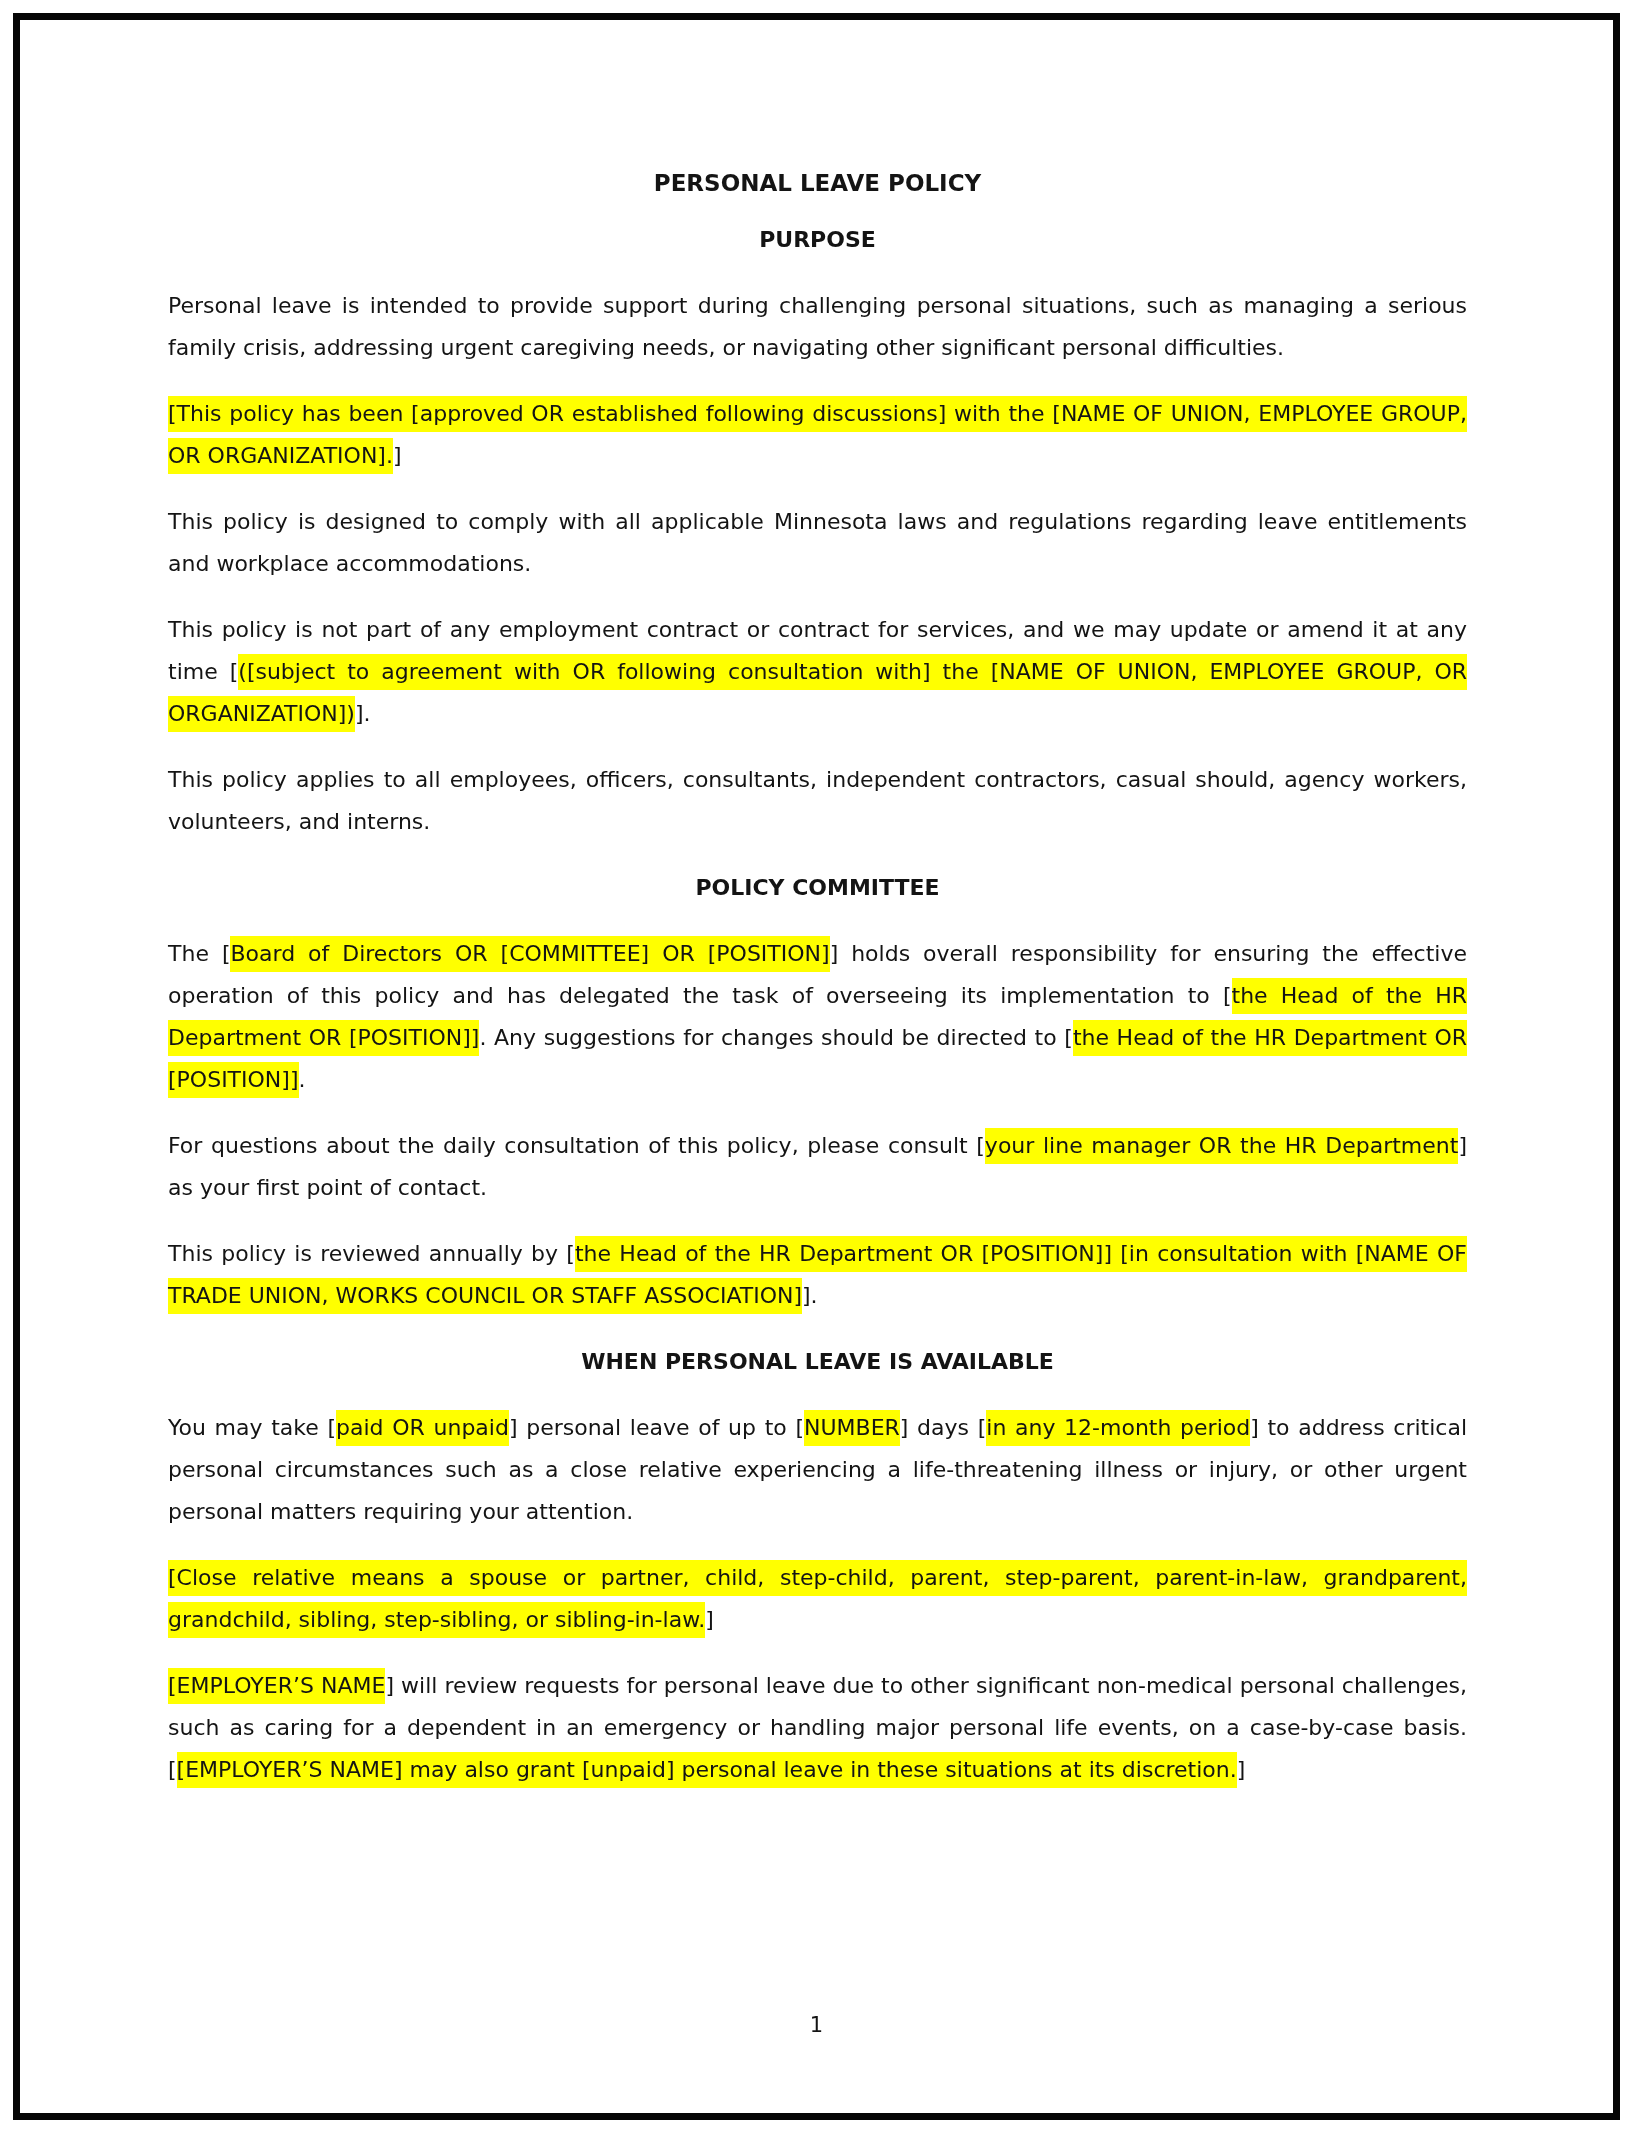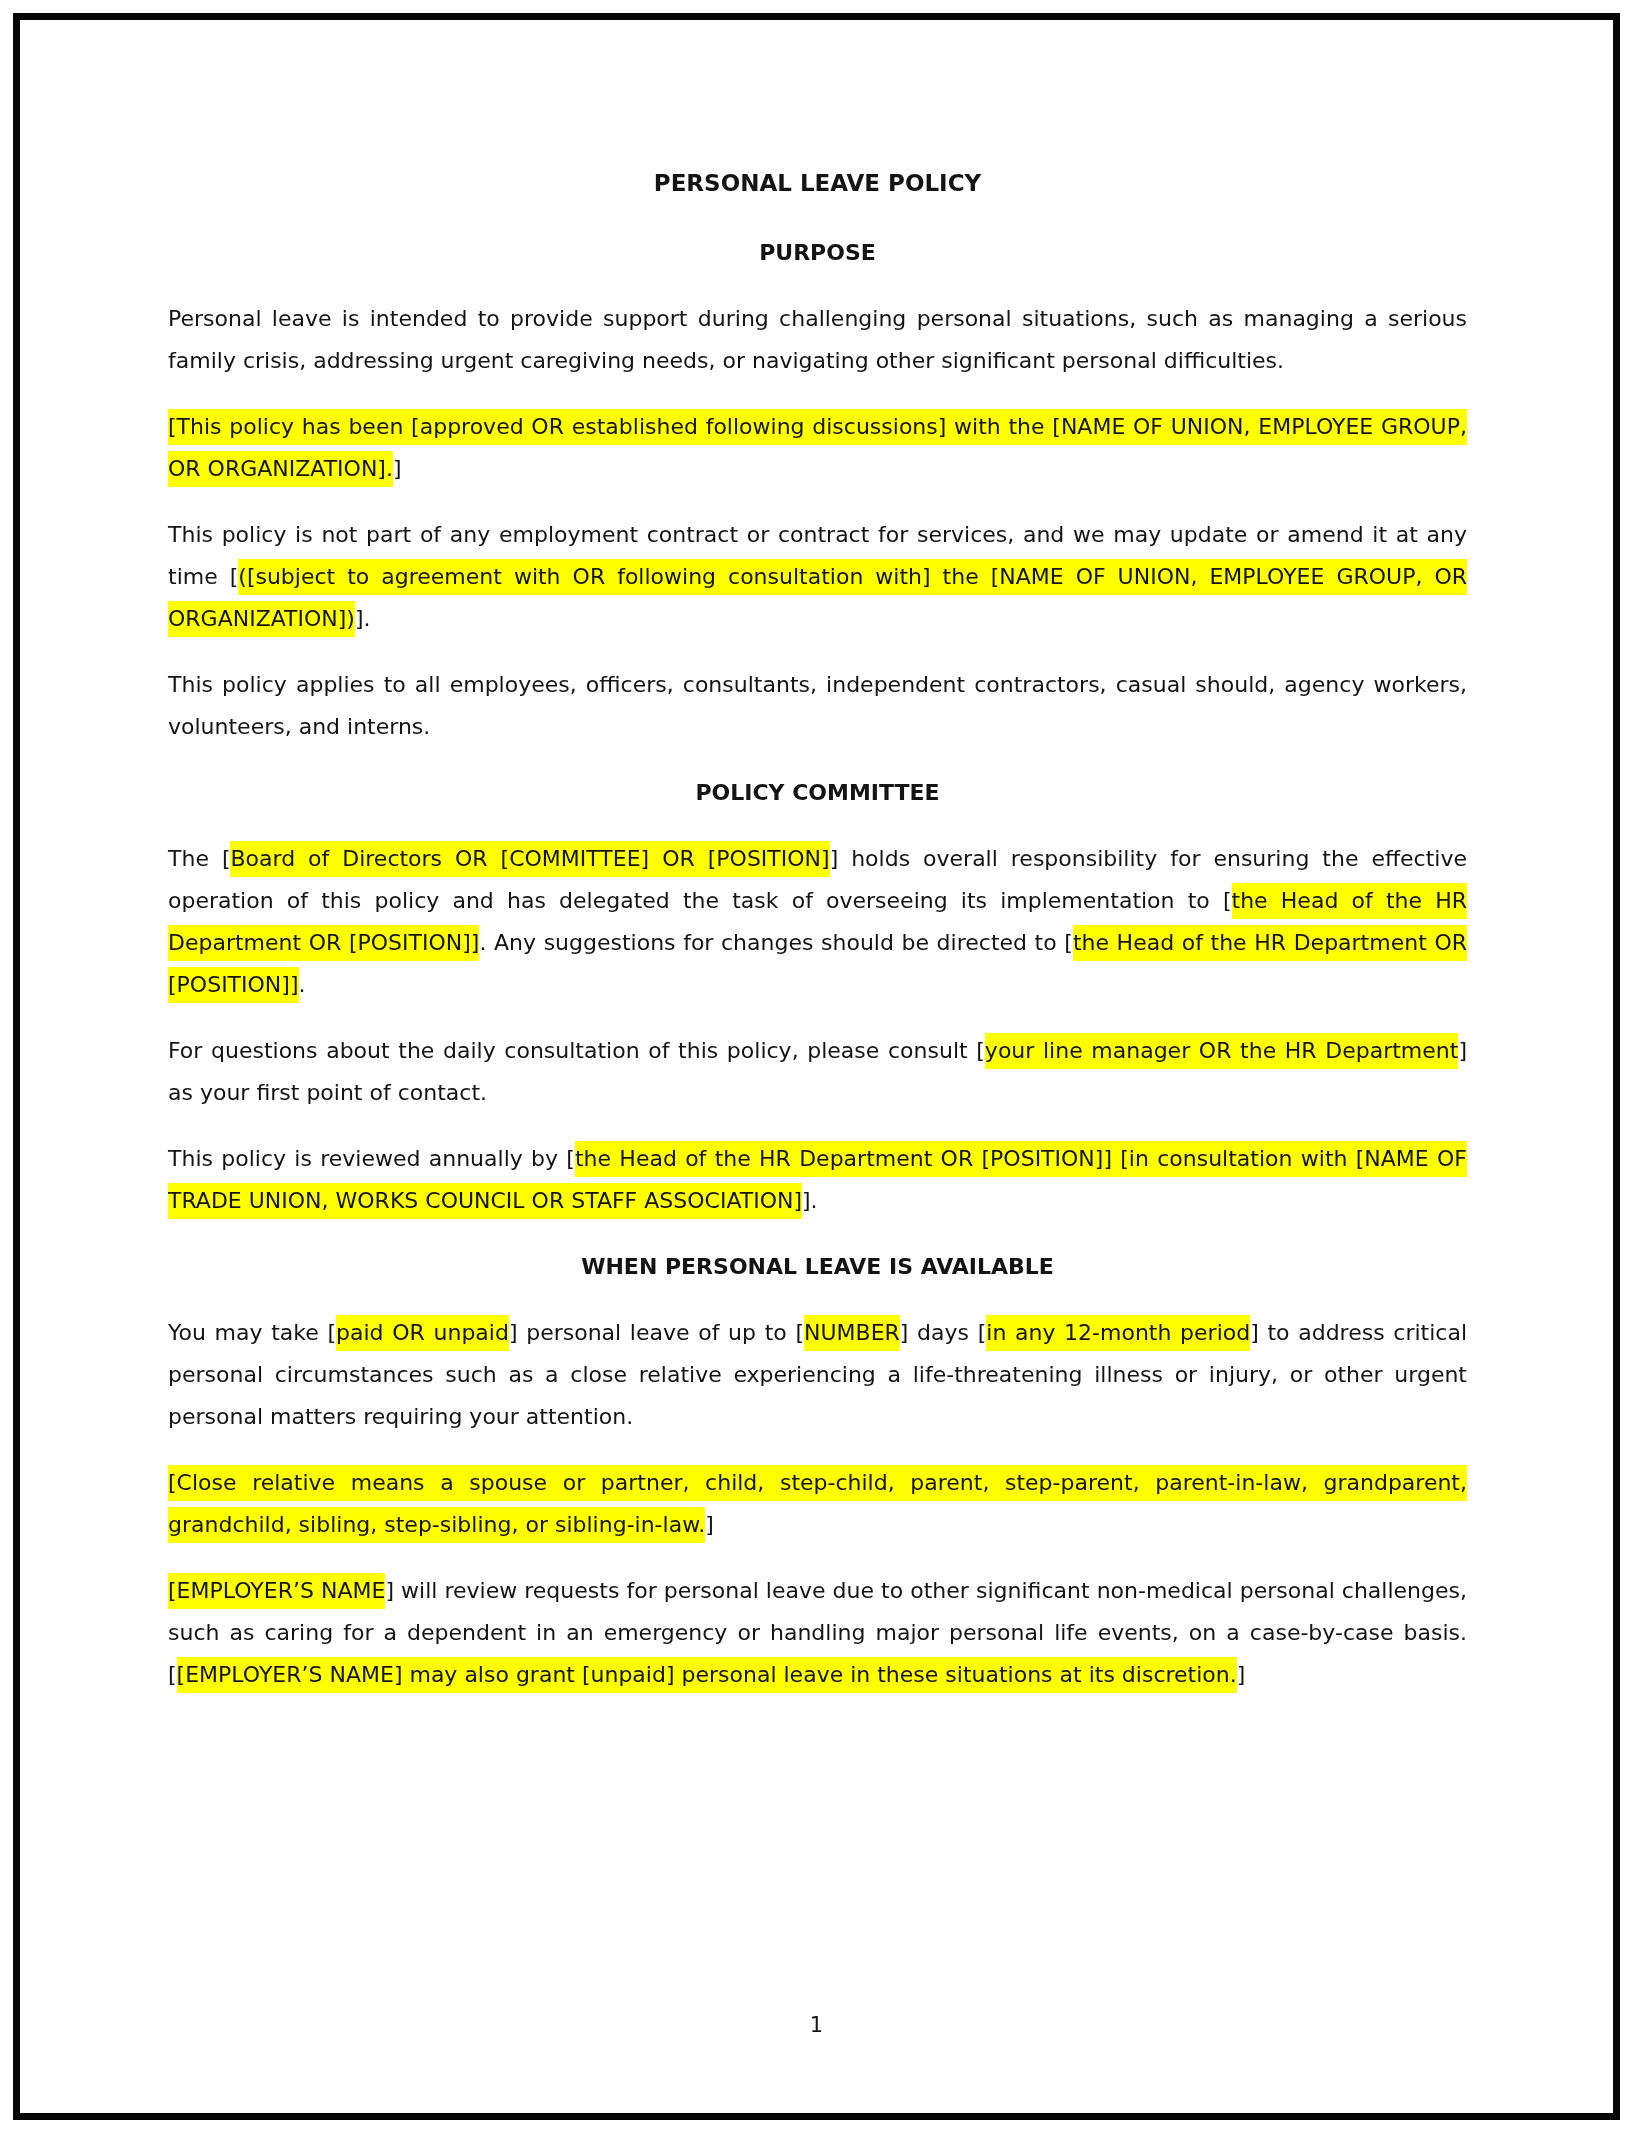--- a/index.html
+++ b/index.html
@@ -29,21 +29,21 @@
     position: absolute;
     left: 168px;
     top: 162px;
     width: 1299px;
   }
   .doc-title {
     font-size: 23px;
     font-weight: bold;
     text-align: center;
     line-height: 42px;
-    margin: 0 0 28px 0;
+    margin: 0 0 15px 0;
   }
   .heading {
     font-size: 22px;
     font-weight: bold;
     line-height: 42px;
     margin: 0 0 24px 0;
     text-align: center;
   }
   .para {
     font-size: 22px;
@@ -74,20 +74,21 @@
 <body>
 
 <div class="page">
   <div class="page-border"></div>
   <div class="content">
     <div class="doc-title">PERSONAL LEAVE POLICY</div>
     <div>
         <h2 class="heading"><span class="">PURPOSE</span></h2>
         <p class="para"><span class="">Personal leave is intended to provide support during challenging personal situations, such as managing a serious family crisis, addressing urgent caregiving needs, or navigating other significant personal difficulties.</span></p>
         <p class="para"><span class="hl">[This policy has been [approved OR established following discussions] with the [NAME OF UNION, EMPLOYEE GROUP, OR ORGANIZATION].</span><span class="">]</span></p>
+        <p class="para"><span class="">This policy is designed to comply with all applicable Minnesota laws and regulations regarding leave entitlements and workplace accommodations.</span></p>
         <p class="para"><span class="">This policy is not part of any employment contract or contract for services, and we may update or amend it at any time [</span><span class="hl">([subject to agreement with OR following consultation with] the [NAME OF UNION, EMPLOYEE GROUP, OR ORGANIZATION])</span><span class="">].</span></p>
         <p class="para"><span class="">This policy applies to all employees, officers, consultants, independent contractors, casual should, agency workers, volunteers, and interns.</span></p>
         <h2 class="heading"><span class="">POLICY COMMITTEE</span></h2>
         <p class="para"><span class="">The [</span><span class="hl">Board of Directors OR [COMMITTEE] OR [POSITION]</span><span class="">] holds overall responsibility for ensuring the effective operation of this policy and has delegated the task of overseeing its implementation to [</span><span class="hl">the Head of the HR Department OR [POSITION]]</span><span class="">. Any suggestions for changes should be directed to [</span><span class="hl">the Head of the HR Department OR [POSITION]]</span><span class="">.</span></p>
         <p class="para"><span class="">For questions about the daily consultation of this policy, please consult [</span><span class="hl">your line manager OR the HR Department</span><span class="">] as your first point of contact.</span></p>
         <p class="para"><span class="">This policy is reviewed annually by [</span><span class="hl">the Head of the HR Department OR [POSITION]] [in consultation with [NAME OF TRADE UNION, WORKS COUNCIL OR STAFF ASSOCIATION]</span><span class="">].</span></p>
         <h2 class="heading"><span class="">WHEN PERSONAL LEAVE IS AVAILABLE</span></h2>
         <p class="para"><span class="">You may take [</span><span class="hl">paid OR unpaid</span><span class="">] personal leave of up to [</span><span class="hl">NUMBER</span><span class="">] days [</span><span class="hl">in any 12-month period</span><span class="">] to address critical personal circumstances such as a close relative experiencing a life-threatening illness or injury, or other urgent personal matters requiring your attention.</span></p>
         <p class="para"><span class="hl">[Close relative means a spouse or partner, child, step-child, parent, step-parent, parent-in-law, grandparent, grandchild, sibling, step-sibling, or sibling-in-law.</span><span class="">]</span></p>
         <p class="para"><span class="hl">[EMPLOYER’S NAME</span><span class="">] will review requests for personal leave due to other significant non-medical personal challenges, such as caring for a dependent in an emergency or handling major personal life events, on a case-by-case basis. [</span><span class="hl">[EMPLOYER’S NAME] may also grant [unpaid] personal leave in these situations at its discretion.</span><span class="">]</span></p>

